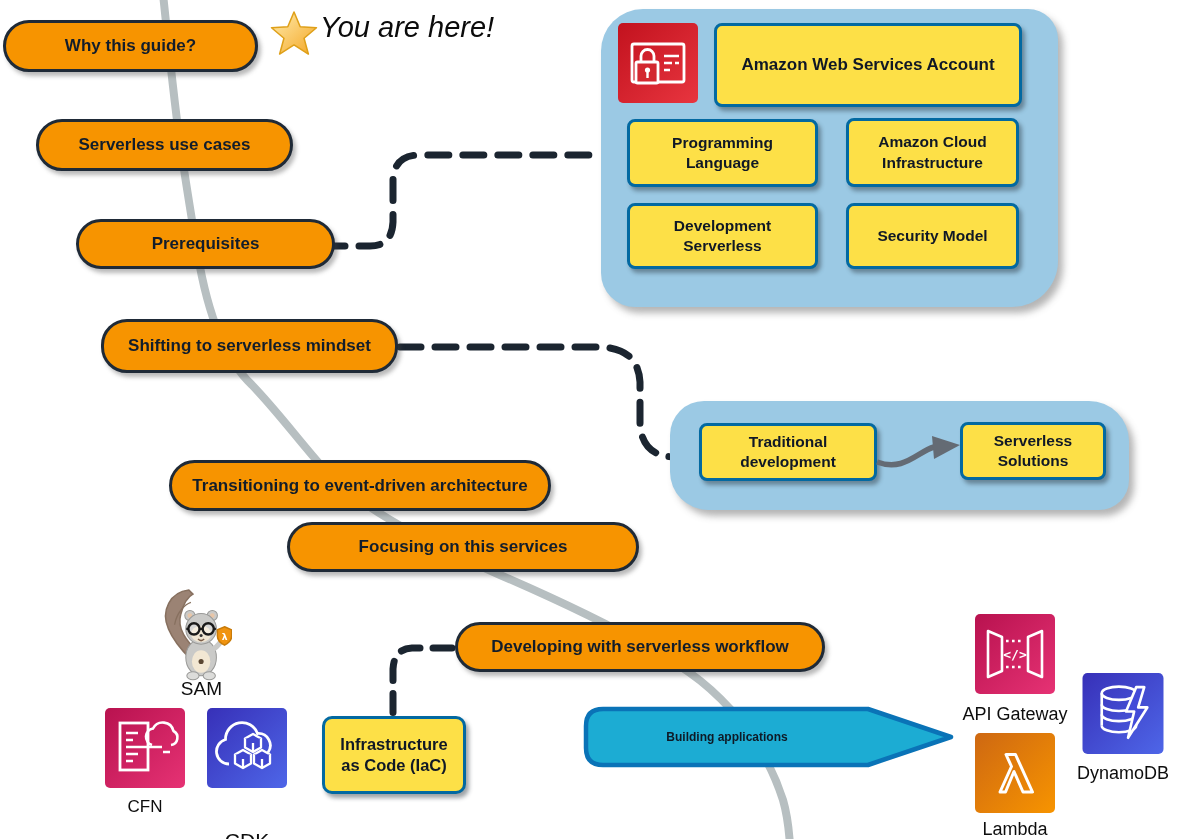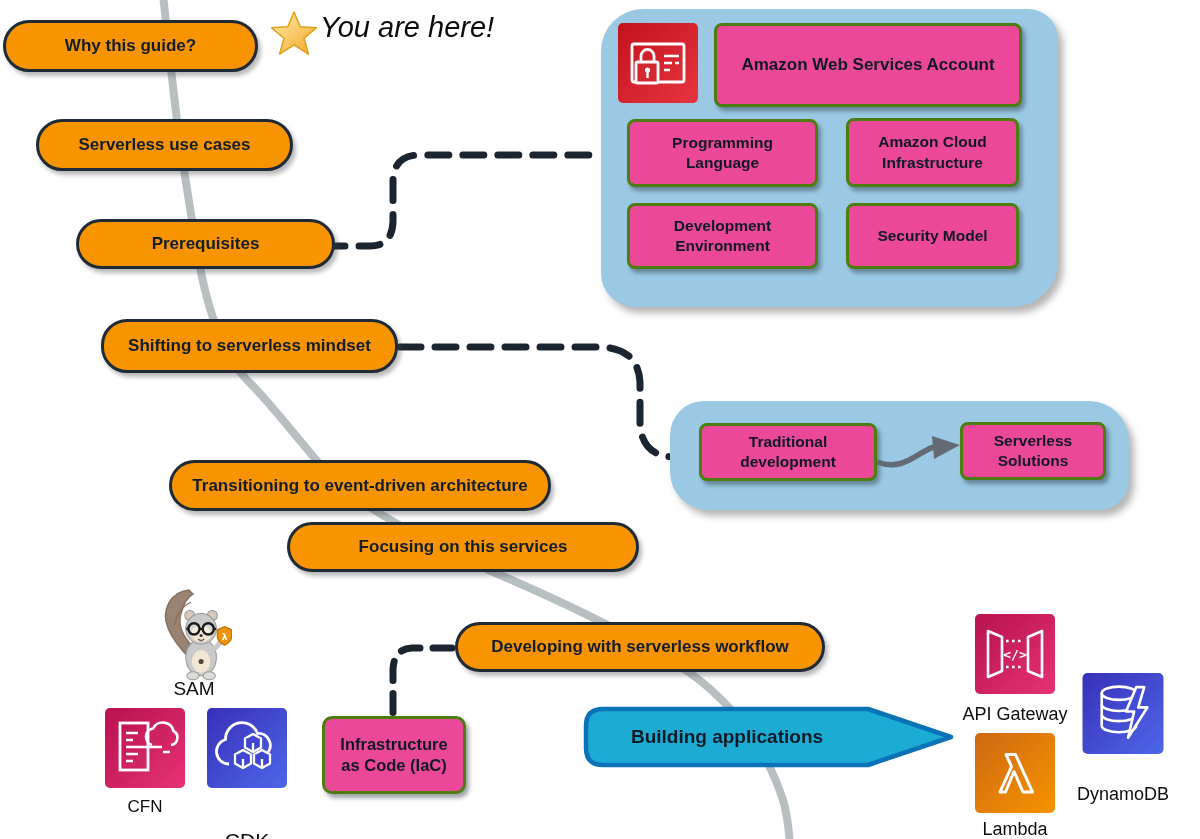--- a/index.html
+++ b/index.html
@@ -26,39 +26,39 @@
   
   .panel{
     position:absolute;z-index:1;background:#9BC9E4;
     box-shadow:5px 6px 7px rgba(90,90,90,.45);
   }
   .panel-prereq{left:601px;top:9px;width:457px;height:298px;border-radius:42px 30px 46px 34px;}
   .panel-mindset{left:670px;top:401px;width:459px;height:109px;border-radius:34px 40px 30px 38px;}
   
   .node{
     position:absolute;z-index:2;box-sizing:border-box;
-    background:#ec4899;border:3px solid #4d7c0f;border-radius:8px;
+    background:#fde047;border:3px solid #0369a1;border-radius:8px;
     display:flex;align-items:center;justify-content:center;text-align:center;
     font-weight:bold;font-size:15.5px;line-height:1.3;color:#101826;
     box-shadow:3px 4px 4px rgba(40,50,60,.45);padding:2px 6px;
   }
   .node-account{left:714px;top:23px;width:308px;height:84px;font-size:17px;}
   .node-lang{left:627px;top:119px;width:191px;height:68px;}
   .node-infra{left:846px;top:118px;width:173px;height:69px;}
   .node-devenv{left:627px;top:203px;width:191px;height:66px;}
   .node-secmodel{left:846px;top:203px;width:173px;height:66px;}
   .node-trad{left:699px;top:423px;width:178px;height:58px;}
   .node-srvls{left:960px;top:422px;width:146px;height:58px;}
   .node-iac{left:322px;top:716px;width:144px;height:78px;font-size:16.5px;border-radius:10px;white-space:normal;padding:2px 30px;}
   
   #banner-wrap{position:absolute;left:578px;top:700px;width:380px;height:72px;z-index:3;}
   #banner-label{
     position:absolute;left:586px;top:709px;width:282px;height:56px;z-index:4;
     display:flex;align-items:center;justify-content:center;
-    font-weight:bold;font-size:19px;color:#0e1a26;
+    font-weight:bold;font-size:12px;color:#0e1a26;
   }
   
   .svc{position:absolute;z-index:2;}
   .svc svg{display:block;}
   .svc-label{
     position:absolute;z-index:2;text-align:center;color:#0d0d0d;
     font-size:18px;white-space:nowrap;
   }
   #you-are-here{
     position:absolute;left:320px;top:11px;z-index:3;
@@ -116,21 +116,21 @@
       <path d="M23,39 v-6 a6.5,6.5 0 0 1 13,0 v6" fill="none" stroke="#fff" stroke-width="2.8"></path>
       <rect x="18" y="39" width="22" height="21" rx="1.5" fill="#D32830" stroke="#fff" stroke-width="2.8"></rect>
       <circle cx="29.5" cy="47" r="2.6" fill="#fff"></circle>
         <rect x="28.3" y="49" width="2.4" height="6" fill="#fff"></rect>
       <path d="M46,33 H61 M46,40 H54 M57,40 H61 M46,47 H52" stroke="#fff" stroke-width="2.6"></path>
     </svg>
   </div>
   <div class="node node-account">Amazon Web Services Account</div>
   <div class="node node-lang">Programming Language</div>
   <div class="node node-infra">Amazon Cloud Infrastructure</div>
-  <div class="node node-devenv">Development Environment</div>
+  <div class="node node-devenv">Development Serverless</div>
   <div class="node node-secmodel">Security Model</div>
 
   <div class="panel panel-mindset"></div>
   <div class="node node-srvls">Serverless Solutions</div>
   <div class="node node-trad">Traditional development</div>
   <svg class="arrow-svg" style="left:872px;top:430px;" width="92" height="44" viewBox="0 0 92 44">
     <path d="M5,32 C32,42 45,22 62,17" fill="none" stroke="#646B74" stroke-width="5.5"></path>
     <polygon points="60,6 88,15 62,29" fill="#646B74"></polygon>
   </svg>
 
@@ -159,21 +159,21 @@
       <ellipse cx="40" cy="47" rx="10" ry="8" fill="#F2E7D3"></ellipse>
       <circle cx="33" cy="42" r="5.5" fill="rgba(255,255,255,0.25)" stroke="#1A1A1A" stroke-width="2.4"></circle>
       <circle cx="47" cy="42" r="5.5" fill="rgba(255,255,255,0.25)" stroke="#1A1A1A" stroke-width="2.4"></circle>
       <path d="M38.5,42 H41.5 M27.5,42 H25.5 M52.5,42 H54.5" stroke="#1A1A1A" stroke-width="2.2"></path>
       <circle cx="40" cy="48.5" r="1.5" fill="#333"></circle>
       <path d="M37,52 Q40,55 43,52" fill="none" stroke="#7A5C48" stroke-width="1.5"></path>
       <path d="M63,40 l7,3 v6 c0,4 -3,7 -7,9 c-4,-2 -7,-5 -7,-9 v-6 z" fill="#F0930F" stroke="#C87B0A" stroke-width="1.5"></path>
       <text x="63" y="53" font-size="9" font-weight="bold" fill="#fff" text-anchor="middle" font-family="DejaVu Sans, sans-serif">λ</text>
     </svg>
   </div>
-  <div class="svc-label" style="left:166px;top:678px;width:56px;font-size:19px;">SAM</div>
+  <div class="svc-label" style="left:166px;top:678px;width:56px;font-size:19px;text-align:right;">SAM</div>
 
   <div class="svc" style="left:105px;top:708px;">
     <svg width="80" height="80" viewBox="0 0 80 80">
       <defs>
         <linearGradient id="g-pink1" x1="0" y1="0" x2="1" y2="1">
           <stop offset="0" stop-color="#B8124F"></stop>
             <stop offset="1" stop-color="#E63274"></stop>
         </linearGradient>
       </defs>
       <rect width="80" height="80" rx="5" fill="url(#g-pink1)"></rect>
@@ -237,21 +237,21 @@
       </defs>
       <rect width="80" height="80" rx="5" fill="url(#g-indigo2)"></rect>
       <g fill="none" stroke="#fff" stroke-width="2.6">
         <ellipse cx="36" cy="20" rx="17" ry="6.5"></ellipse>
         <path d="M19,20 V52 M53,20 V52"></path>
         <path d="M19,31 a17,6.5 0 0 0 34,0 M19,41 a17,6.5 0 0 0 34,0 M19,52 a17,6.5 0 0 0 34,0"></path>
       </g>
       <path d="M53,14 L43,38 H51 L45,64 L64,34 H55 L61,14 Z" fill="#434BD8" stroke="#fff" stroke-width="2.6" stroke-linejoin="round"></path>
     </svg>
   </div>
-  <div class="svc-label" style="left:1075px;top:763px;width:96px;margin-top:21px;">DynamoDB</div>
+  <div class="svc-label" style="left:1075px;top:763px;width:96px;">DynamoDB</div>
 
   <div class="svc" style="left:975px;top:733px;">
     <svg width="80" height="80" viewBox="0 0 80 80">
       <defs>
         <linearGradient id="g-orange1" x1="0" y1="0" x2="1" y2="1">
           <stop offset="0" stop-color="#CE6812"></stop>
             <stop offset="1" stop-color="#F79400"></stop>
         </linearGradient>
       </defs>
       <rect width="80" height="80" rx="5" fill="url(#g-orange1)"></rect>

